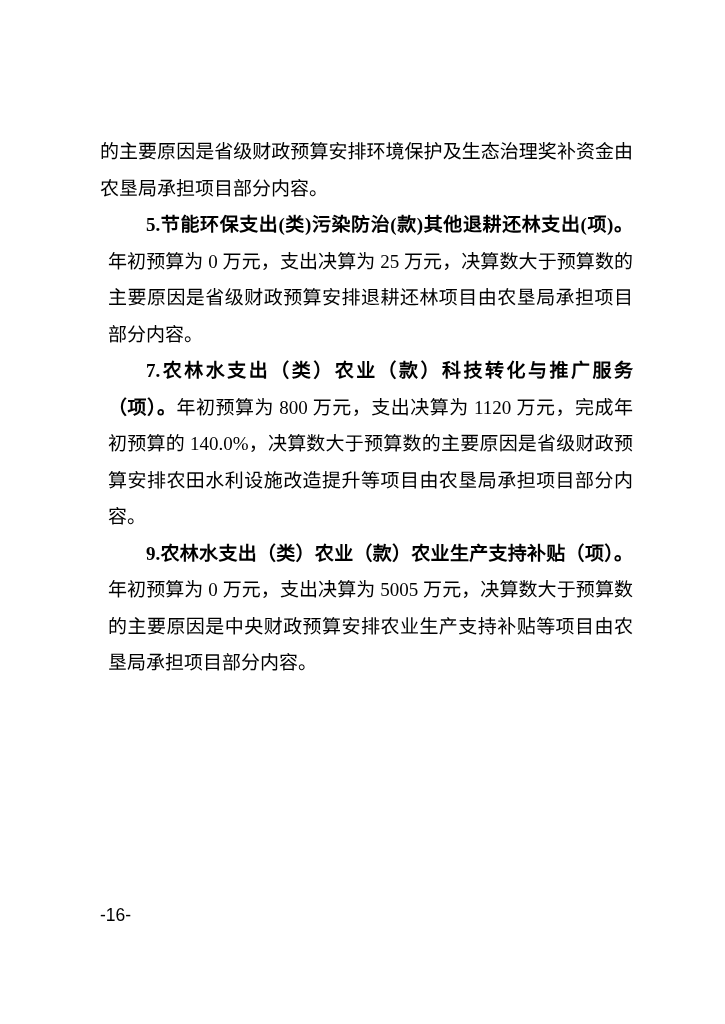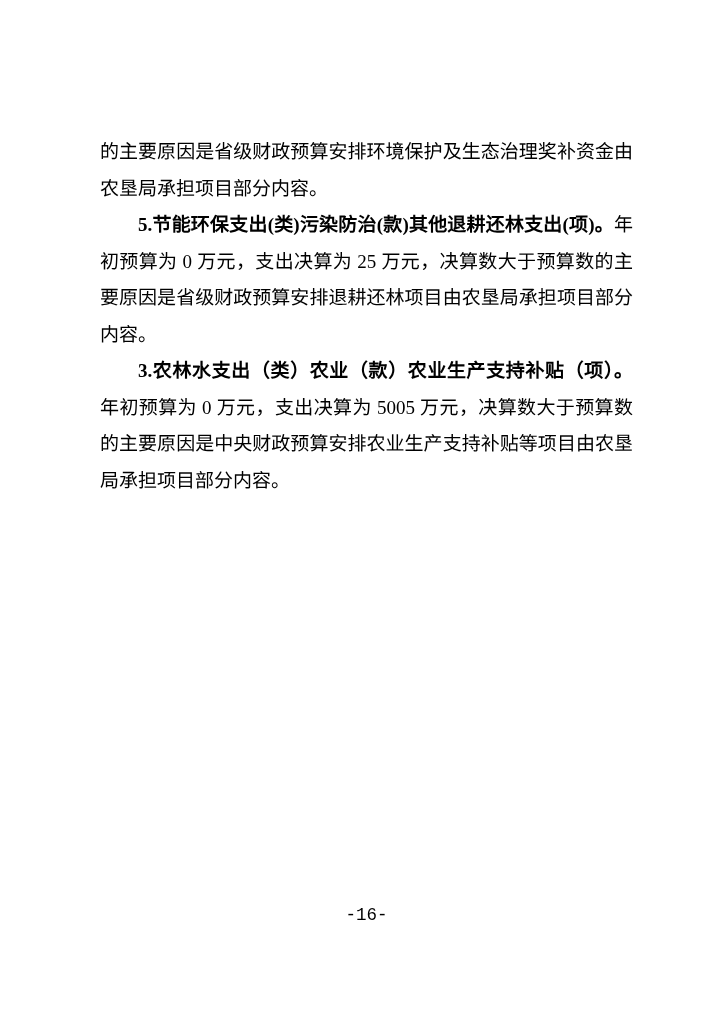--- a/index.html
+++ b/index.html
@@ -27,53 +27,55 @@
     line-height: 36.5px;
     text-align: justify;
     letter-spacing: 0;
   }
   .para {
     margin: 0;
     padding: 0;
   }
   .para.item {
     text-indent: 38px; 
+    margin-left: 8px;
   }
   .para .heading {
     font-weight: 700;
   }
   .para.fill-last {
     text-align-last: justify;
   }
   .page-number {
     position: absolute;
     left: 100px;
     top: 903px;
     width: 533px;
-    text-align: center;
+    text-align: left;
     font-size: 17.5px;
     line-height: 24px;
-    font-family: Liberation Mono, monospace;
+    font-family: Liberation Sans, sans-serif;
     color: #000000;
   }
 </style>
 </head>
 <body>
 
 <div class="page">
 
   <div class="text-block">
 
     <p class="para">的主要原因是省级财政预算安排环境保护及生态治理奖补资金由农垦局承担项目部分内容。</p>
 
     <p class="para item"><strong class="heading">5.节能环保支出(类)污染防治(款)其他退耕还林支出(项)。</strong><span>年初预算为 0 万元，支出决算为 25 万元，决算数大于预算数的主要原因是省级财政预算安排退耕还林项目由农垦局承担项目部分内容。</span></p>
 
 
+    <p class="para item"><strong class="heading">7.农林水支出（类）农业（款）科技转化与推广服务（项）。</strong><span>年初预算为 800 万元，支出决算为 1120 万元，完成年初预算的 140.0%，决算数大于预算数的主要原因是省级财政预算安排农田水利设施改造提升等项目由农垦局承担项目部分内容。</span></p>
 
 
-    <p class="para item"><strong class="heading">3.农林水支出（类）农业（款）农业生产支持补贴（项）。</strong><span>年初预算为 0 万元，支出决算为 5005 万元，决算数大于预算数的主要原因是中央财政预算安排农业生产支持补贴等项目由农垦局承担项目部分内容。</span></p>
+    <p class="para item"><strong class="heading">9.农林水支出（类）农业（款）农业生产支持补贴（项）。</strong><span>年初预算为 0 万元，支出决算为 5005 万元，决算数大于预算数的主要原因是中央财政预算安排农业生产支持补贴等项目由农垦局承担项目部分内容。</span></p>
 
 
   </div>
 
   <div class="page-number">-16-</div>
 
 </div>
 
 </body></html>

